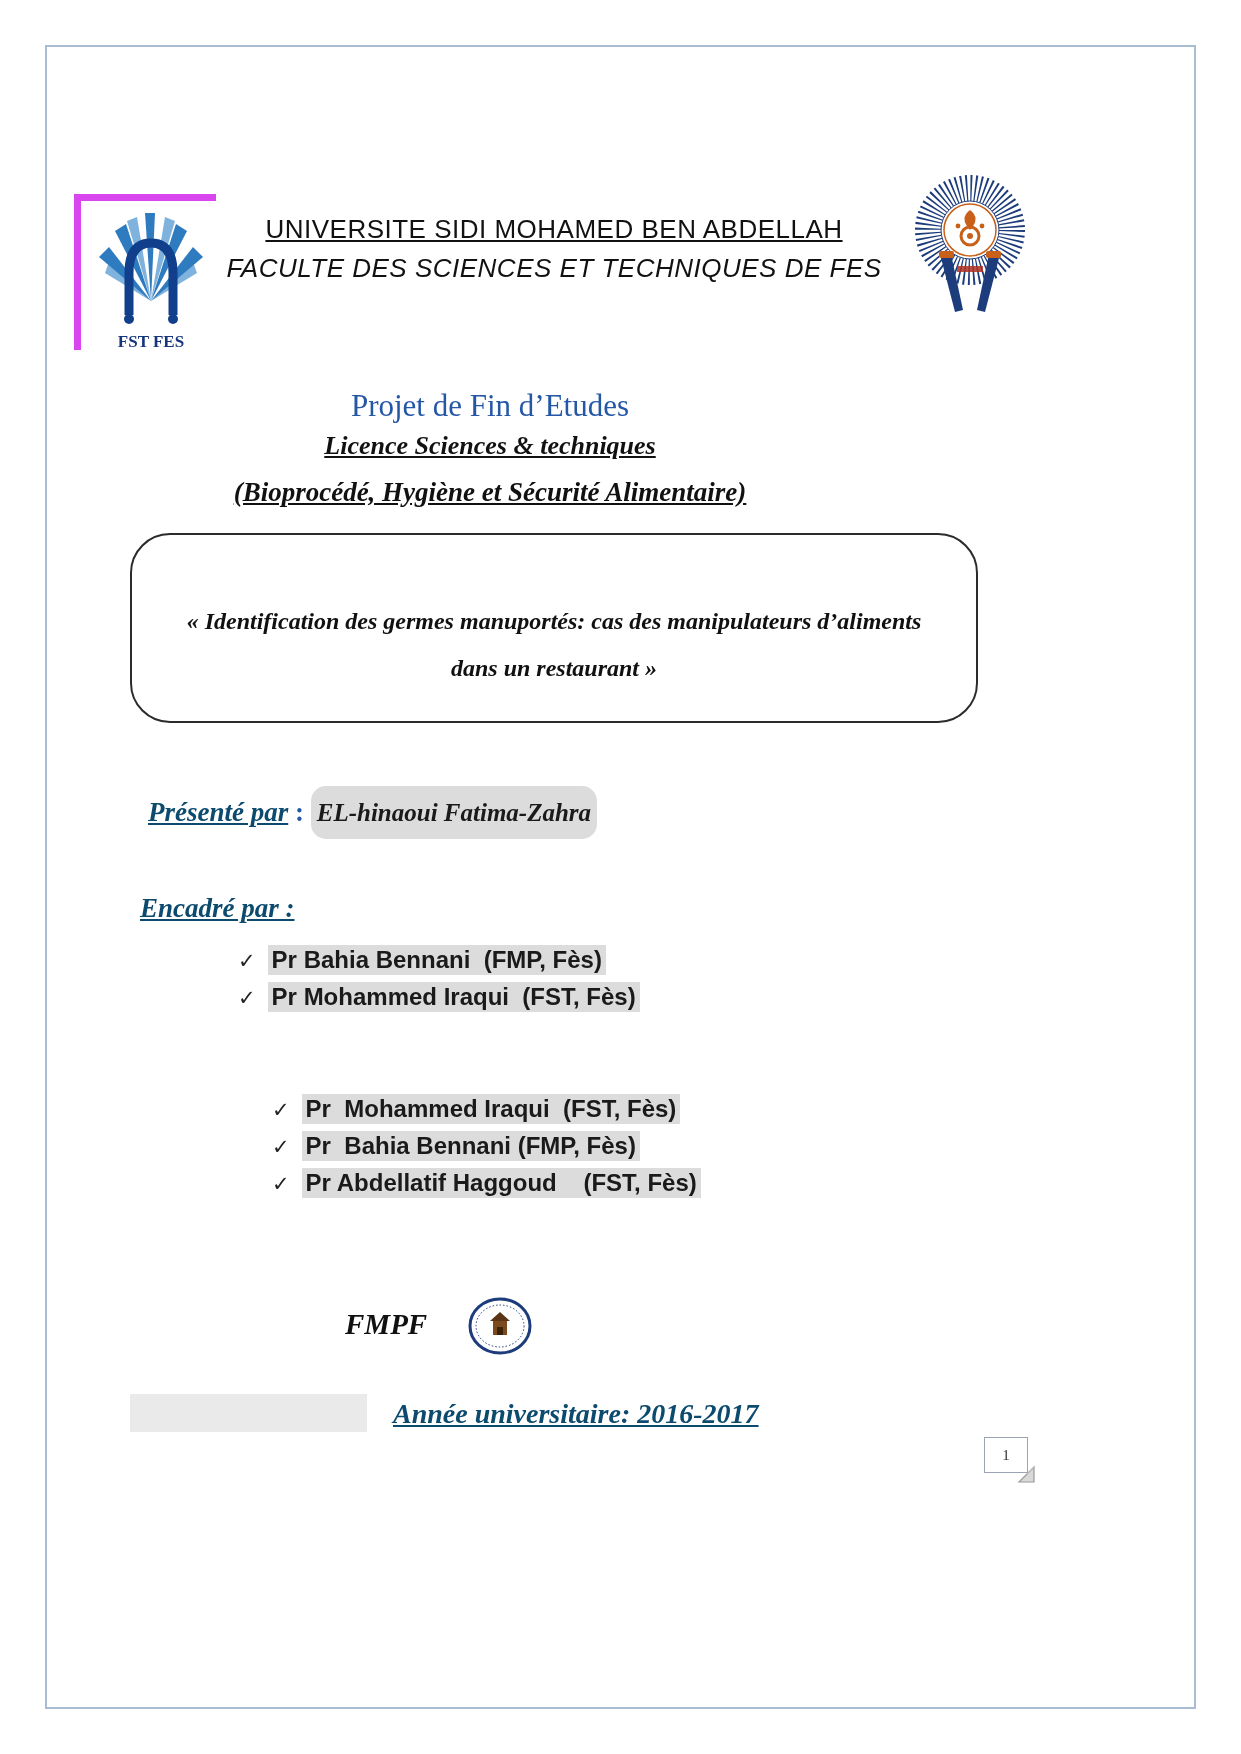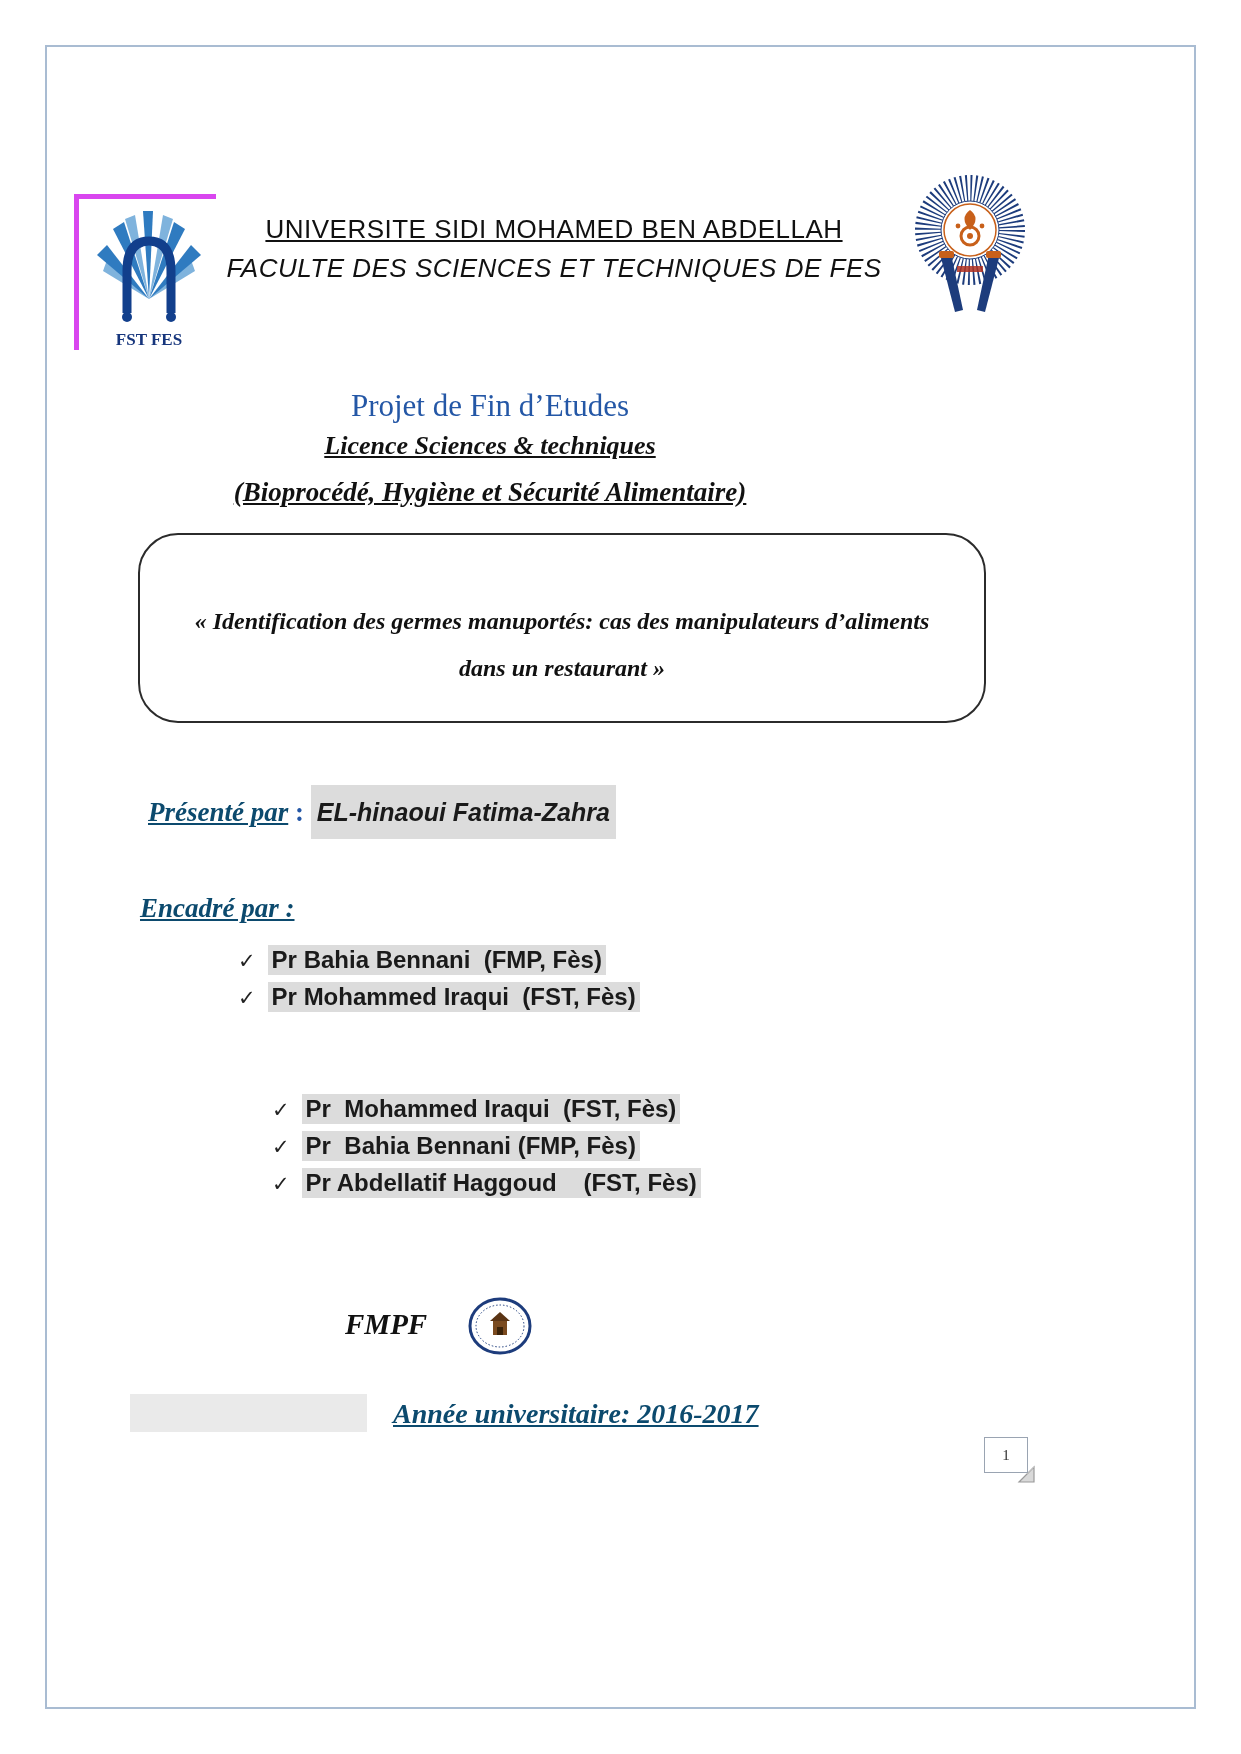--- a/index.html
+++ b/index.html
@@ -25,36 +25,36 @@
   }
 
   .title-project { font-size:31px; color:#2457a6; margin-bottom:7px; font-weight:normal; }
   .title-degree  { font-size:26px; font-weight:bold; font-style:italic; text-decoration:underline; margin-bottom:16px; color:#111; }
   .title-spec    { font-size:27px; font-weight:bold; font-style:italic; text-decoration:underline; color:#111; }
 
   .subject-box {
     left:130px; top:533px; width:848px; height:190px;
     border:2px solid #2b2b2b; border-radius:40px;
     display:flex; flex-direction:column; justify-content:center; align-items:center;
-    padding:45px 30px 12px 30px; gap:20px; text-align:center;margin-left:8px;
+    padding:45px 30px 12px 30px; gap:20px; text-align:center;
   }
   .subject-box p { font-size:24px; font-weight:bold; font-style:italic; color:#111; }
 
   .blue-heading {
     color:#0c4a6e; font-family:"Liberation Serif", serif;
     font-weight:bold; font-style:italic; text-decoration:underline;
   }
   .fs27 { font-size:27px; }
   .fs28 { font-size:28px; }
 
   .highlight { background:#dcdcdc; }
 
   .presented-name {
-    font-family:Liberation Sans, sans-serif; font-weight:bold; font-style:italic;
-    font-size:25px; color:#1a1a1a; padding:13px 6px; white-space:pre;
+    font-family:Liberation Serif, serif; font-weight:bold; font-style:italic;
+    font-size:25px; color:#1a1a1a; padding:13px 6px; white-space:pre;border-radius:15px;
   }
   .presented-sep { color:#2457a6; font-size:27px; font-weight:bold; }
 
   .check-list { list-style:none; }
   .check-list li {
     font-family:"Liberation Sans", sans-serif; font-weight:bold;
     font-size:24px; color:#1a1a1a; margin-bottom:7px; display:flex; align-items:baseline;
   }
   .check {
     font-family:"DejaVu Sans", sans-serif; font-weight:normal; font-size:21px;
@@ -67,21 +67,21 @@
   .fmpf-label { font-size:29px; font-weight:bold; font-style:italic; color:#111; }
 
   .grey-placeholder { background:#eaeaea; }
 
   .page-num-box {
     left:984px; top:1437px; width:44px; height:36px;
     border:1px solid #9aa4b2; display:flex; align-items:center; justify-content:center;
     font-size:15px; color:#333; background:#fff;
   }
 
-  .logo-box { border:5px solid #d946ef; background:#fff; }
+  .logo-box { border:7px solid #d946ef; background:#fff; }
 </style>
 </head>
 <body>
 
 <div class="page">
   <div class="page-border"></div>
 
   <div class="abs logo-box" style="left:74px; top:194px; width:142px; height:156px;">
     <svg width="140" height="154" viewBox="0 0 140 154">
       <rect x="0" y="0" width="140" height="154" fill="#ffffff"></rect>

